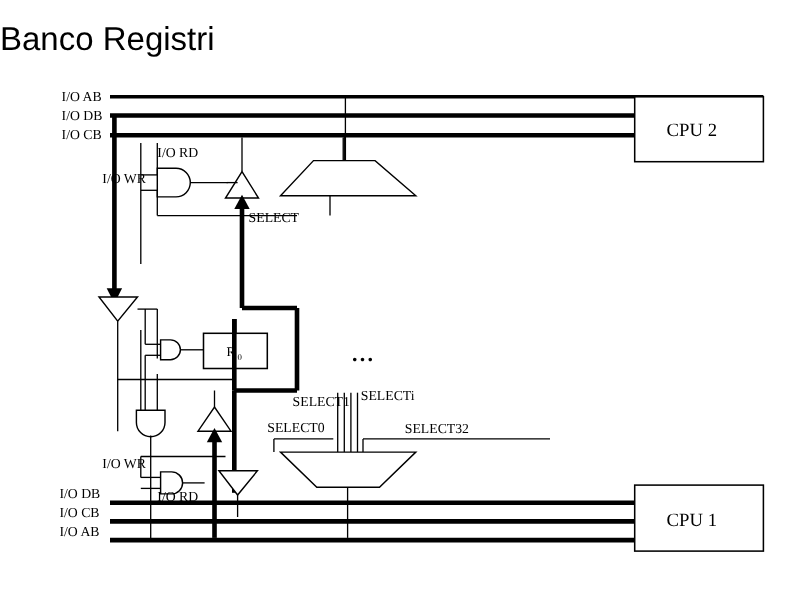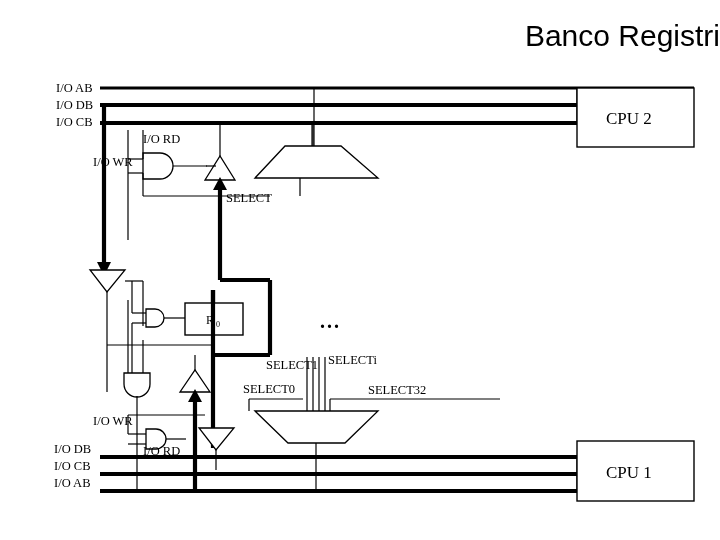--- a/index.html
+++ b/index.html
@@ -13,21 +13,21 @@
     height: 540px;
     background: #ffffff;
     overflow: hidden;
     font-family: "Liberation Serif", serif;
   }
   #title {
     position: absolute;
     left: 0;
     top: 18px;
     width: 720px;
-    text-align: right;
+    text-align: left;
     font-family: "Liberation Sans", sans-serif;
     font-size: 30px;
     line-height: 36px;
     color: #000000;
     white-space: nowrap;
   }
   svg.diagram {
     position: absolute;
     left: 0;
     top: 0;

